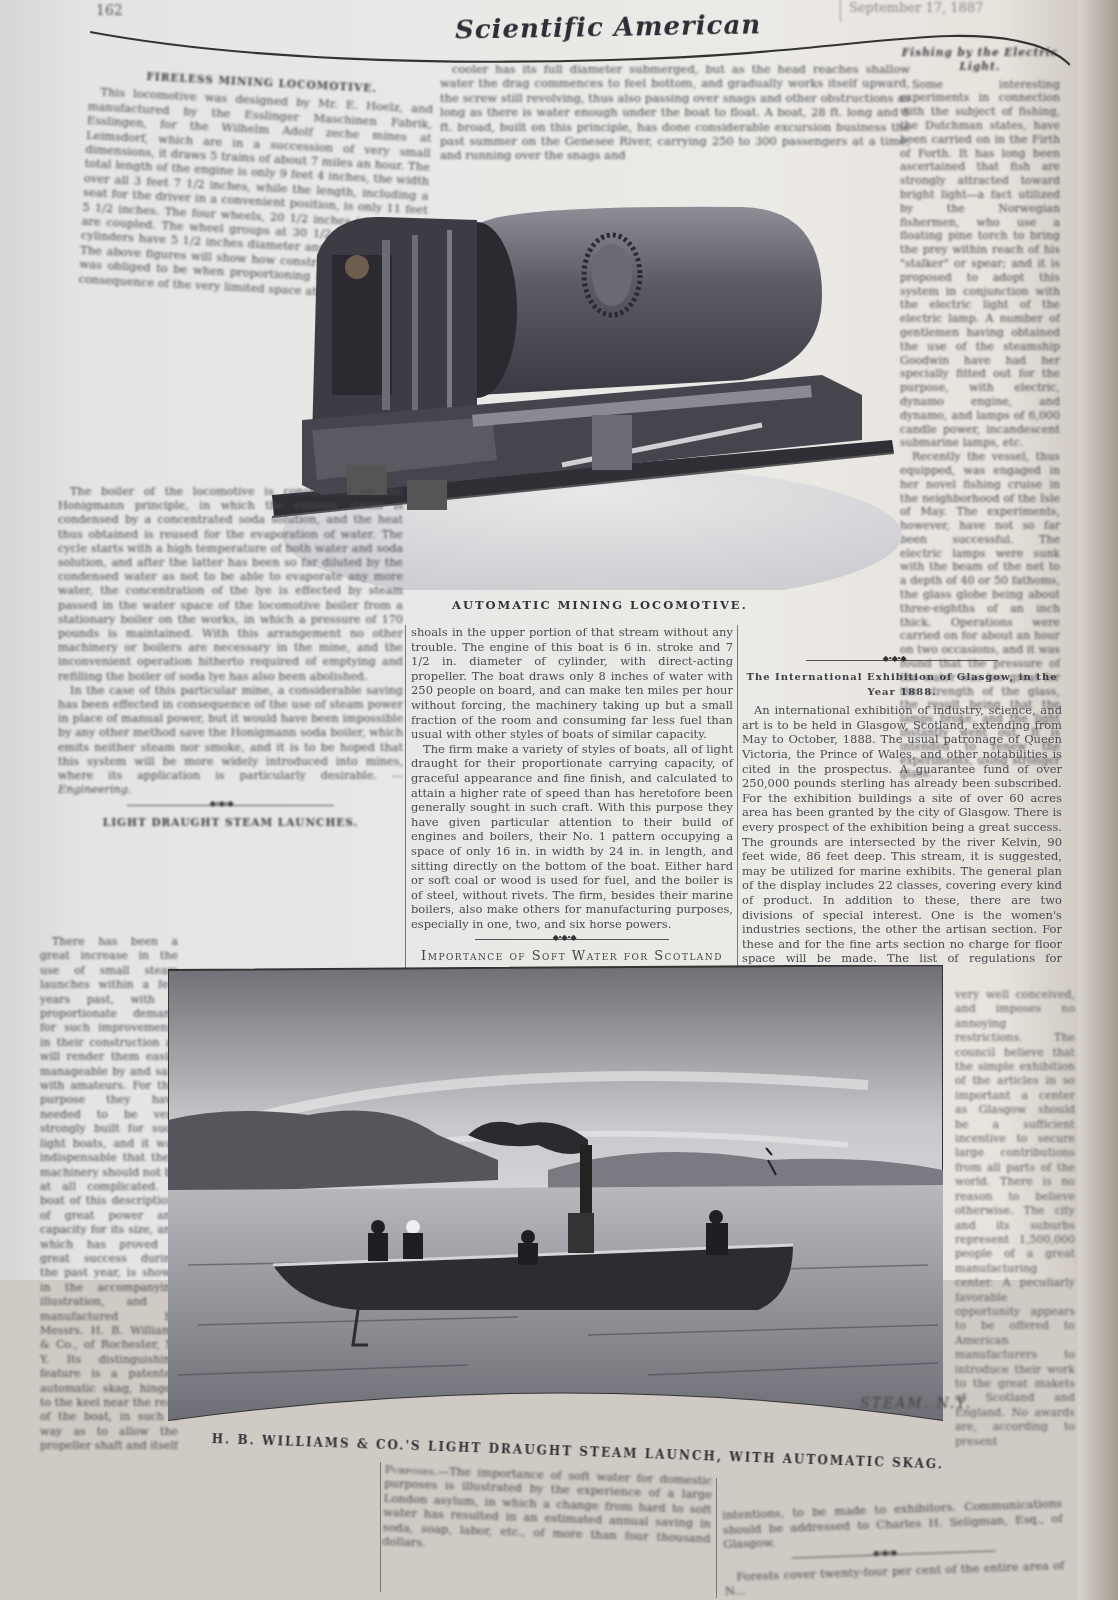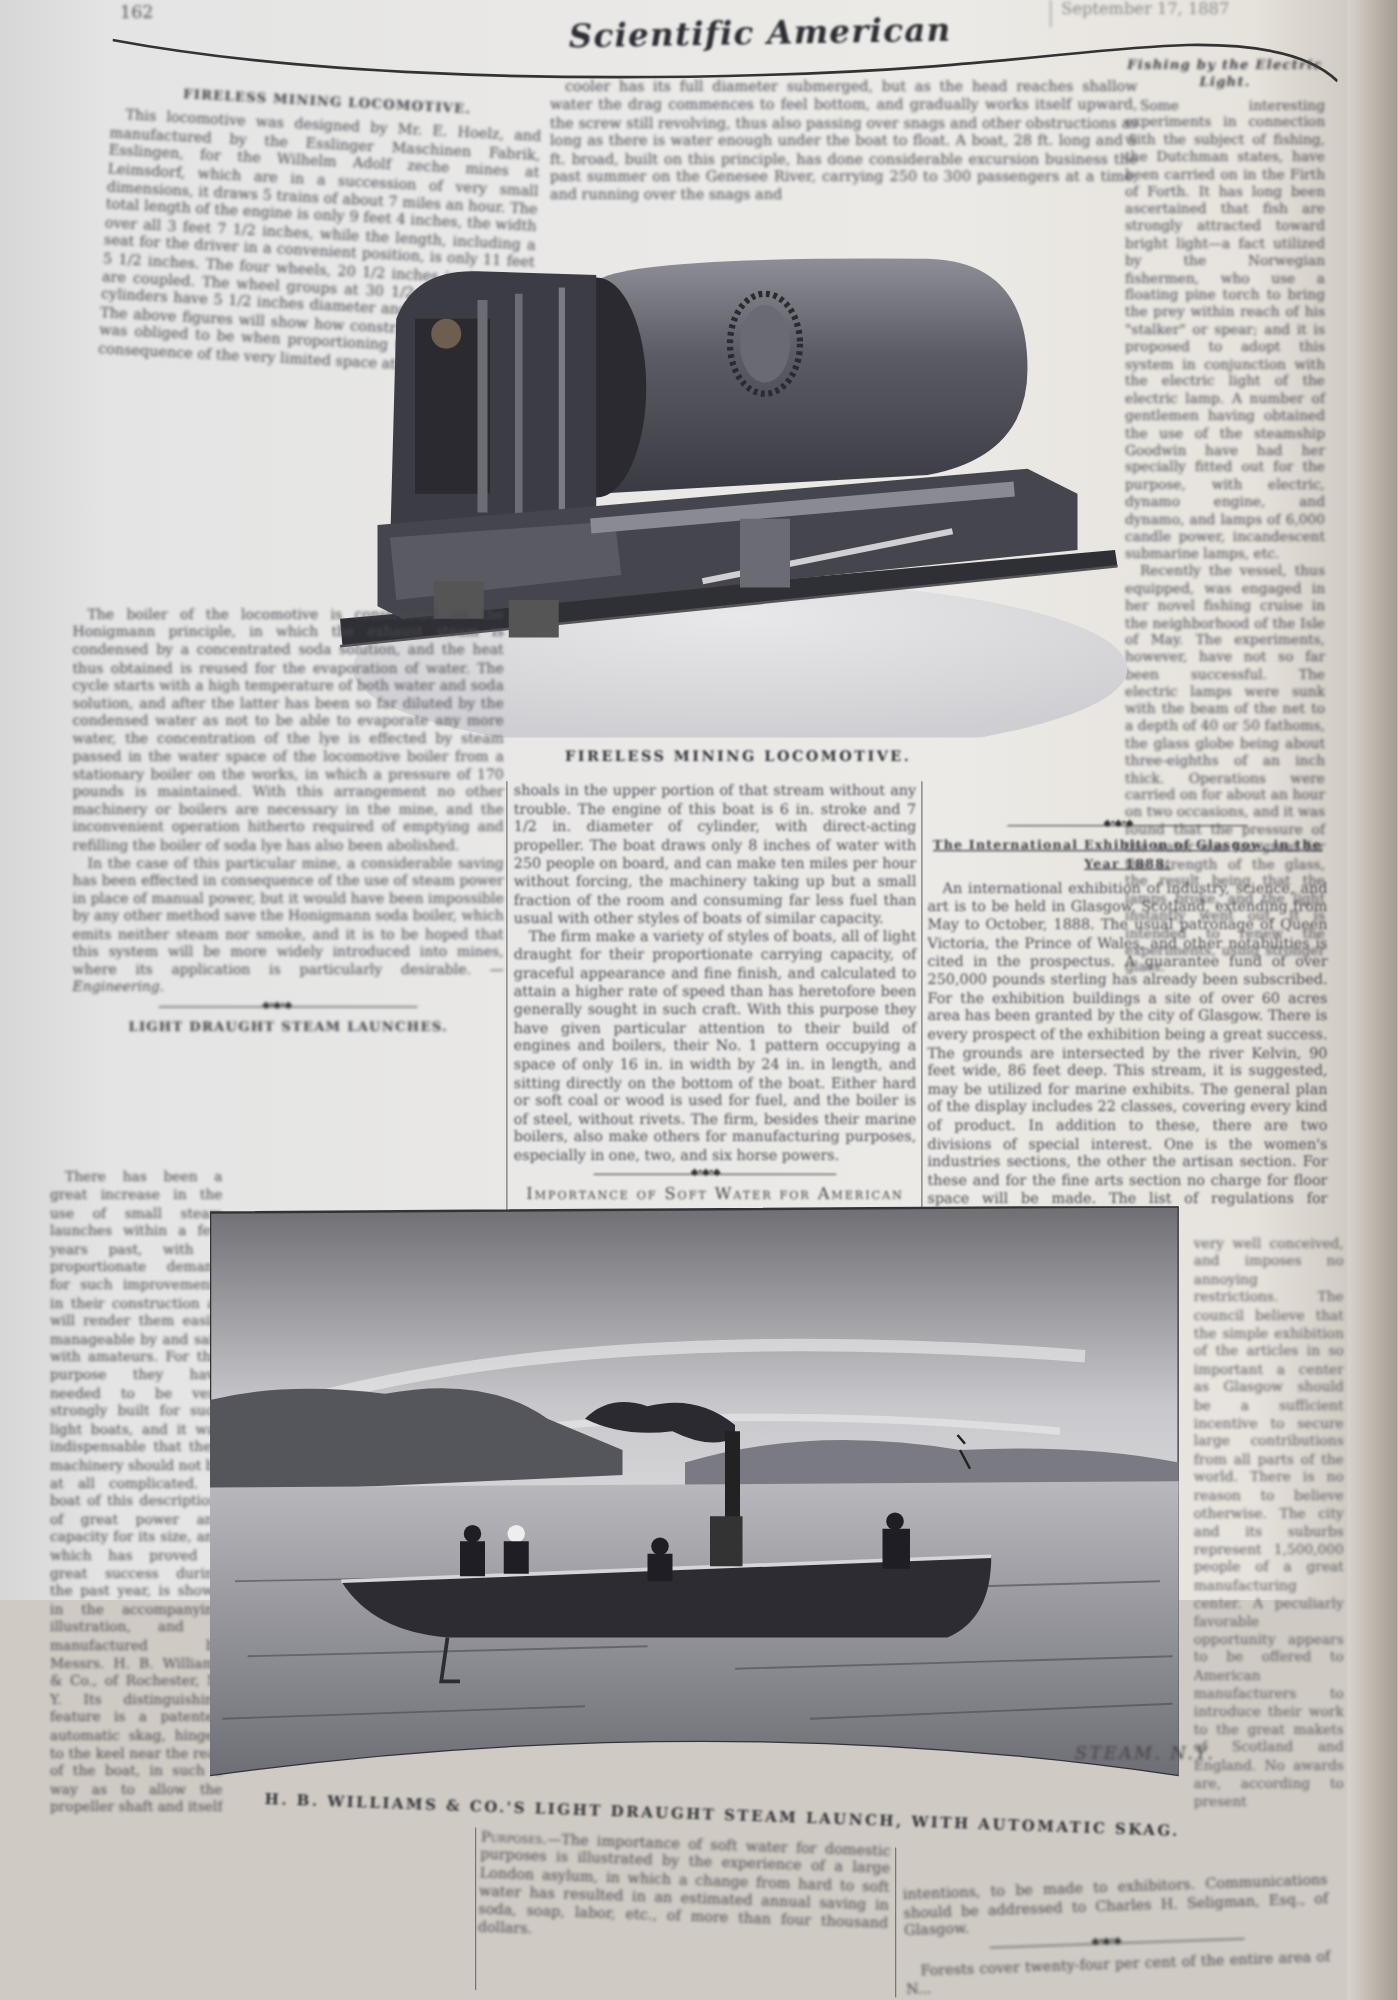--- a/index.html
+++ b/index.html
@@ -108,43 +108,43 @@
       <path d="M40,225 L560,180 L600,200 L600,245 L60,300 L40,290 Z" fill="#45454d"></path>
       <path d="M50,235 L230,222 L235,265 L55,285 Z" fill="#5a5a62"></path>
       <rect x="210" y="205" width="340" height="12" fill="#8a8a92" transform="rotate(-5 380 211)"></rect>
 
       <path d="M300,270 L500,230" stroke="#cfcfd4" stroke-width="5"></path>
       <rect x="330" y="220" width="40" height="55" fill="#6b6b73"></rect>
       <rect x="85" y="270" width="40" height="30" fill="#555"></rect>
       <rect x="145" y="285" width="40" height="30" fill="#555"></rect>
     </svg>
   </div>
-  <div class="caption blur2" style="left:452px; top:598px; font-size:11.5px;">FIRELESS MINING LOCOMOTIVE.</div>
+  <div class="caption blur2" style="left:452px; top:598px; font-size:11.5px;">AUTOMATIC MINING LOCOMOTIVE.</div>
 
   <div class="col blur1" style="left:58px; top:485px; width:345px; font-size:11.2px; line-height:14.2px;">
     <p>The boiler of the locomotive is constructed on the Honigmann principle, in which the exhaust steam is condensed by a concentrated soda solution, and the heat thus obtained is reused for the evaporation of water. The cycle starts with a high temperature of both water and soda solution, and after the latter has been so far diluted by the condensed water as not to be able to evaporate any more water, the concentration of the lye is effected by steam passed in the water space of the locomotive boiler from a stationary boiler on the works, in which a pressure of 170 pounds is maintained. With this arrangement no other machinery or boilers are necessary in the mine, and the inconvenient operation hitherto required of emptying and refilling the boiler of soda lye has also been abolished.</p>
     <p><span>In the case of this particular mine, a considerable saving has been effected in consequence of the use of steam power in place of manual power, but it would have been impossible by any other method save the Honigmann soda boiler, which emits neither steam nor smoke, and it is to be hoped that this system will be more widely introduced into mines, where its application is particularly desirable.</span> <em>—Engineering.</em></p>
     <div class="sep"></div>
     <div class="hd">LIGHT DRAUGHT STEAM LAUNCHES.</div>
   </div>
 
   <div class="vrule" style="left:405px; top:625px; height:345px;"></div>
   <div class="vrule" style="left:737px; top:625px; height:345px;"></div>
 
   <div class="col blur2" style="left:411px; top:625px; width:322px; font-size:11.5px; line-height:14.6px;">
     <p style="text-indent:0">shoals in the upper portion of that stream without any trouble. The engine of this boat is 6 in. stroke and 7 1/2 in. diameter of cylinder, with direct-acting propeller. The boat draws only 8 inches of water with 250 people on board, and can make ten miles per hour without forcing, the machinery taking up but a small fraction of the room and consuming far less fuel than usual with other styles of boats of similar capacity.</p>
     <p>The firm make a variety of styles of boats, all of light draught for their proportionate carrying capacity, of graceful appearance and fine finish, and calculated to attain a higher rate of speed than has heretofore been generally sought in such craft. With this purpose they have given particular attention to their build of engines and boilers, their No. 1 pattern occupying a space of only 16 in. in width by 24 in. in length, and sitting directly on the bottom of the boat. Either hard or soft coal or wood is used for fuel, and the boiler is of steel, without rivets. The firm, besides their marine boilers, also make others for manufacturing purposes, especially in one, two, and six horse powers.</p>
     <div class="sep"></div>
-    <div class="hd-sc">Importance of Soft Water for American</div>
+    <div class="hd-sc">Importance of Soft Water for Scotland</div>
   </div>
 
   <div class="col blur2" style="left:742px; top:628px; width:320px; font-size:11.5px; line-height:14.6px;">
 
     <div class="sep" style="margin-top:30px;"></div>
-    <div class="hd" style="font-size:10px;text-decoration:underline;">The International Exhibition of Glasgow, in the Year 1888.</div>
+    <div class="hd" style="font-size:10px;">The International Exhibition of Glasgow, in the Year 1888.</div>
     <p>An international exhibition of industry, science, and art is to be held in Glasgow, Scotland, extending from May to October, 1888. The usual patronage of Queen Victoria, the Prince of Wales, and other notabilities is cited in the prospectus. A guarantee fund of over 250,000 pounds sterling has already been subscribed. For the exhibition buildings a site of over 60 acres area has been granted by the city of Glasgow. There is every prospect of the exhibition being a great success. The grounds are intersected by the river Kelvin, 90 feet wide, 86 feet deep. This stream, it is suggested, may be utilized for marine exhibits. The general plan of the display includes 22 classes, covering every kind of product. In addition to these, there are two divisions of special interest. One is the women's industries sections, the other the artisan section. For these and for the fine arts section no charge for floor space will be made. The list of regulations for exhibitors seems</p>
   </div>
 
   <div class="col blur1" style="left:40px; top:935px; width:138px; font-size:11px; line-height:14.4px; height:520px; overflow:hidden;">
     <p>There has been a great increase in the use of small steam launches within a few years past, with a proportionate demand for such improvements in their construction as will render them easily manageable by and safe with amateurs. For this purpose they have needed to be very strongly built for such light boats, and it was indispensable that their machinery should not be at all complicated. A boat of this description, of great power and capacity for its size, and which has proved a great success during the past year, is shown in the accompanying illustration, and is manufactured by Messrs. H. B. Williams &amp; Co., of Rochester, N. Y. Its distinguishing feature is a patented automatic skag, hinged to the keel near the rear of the boat, in such a way as to allow the propeller shaft and itself to move upward through a well and bring all the working parts entirely out of danger, when the boat passes over obstructions or through shoal water. In deep water the pro-</p>
   </div>
 
   <div class="illus" style="left:168px; top:965px; width:775px; height:460px;">
     <svg width="775" height="460" viewBox="0 0 775 460">
       <defs>

